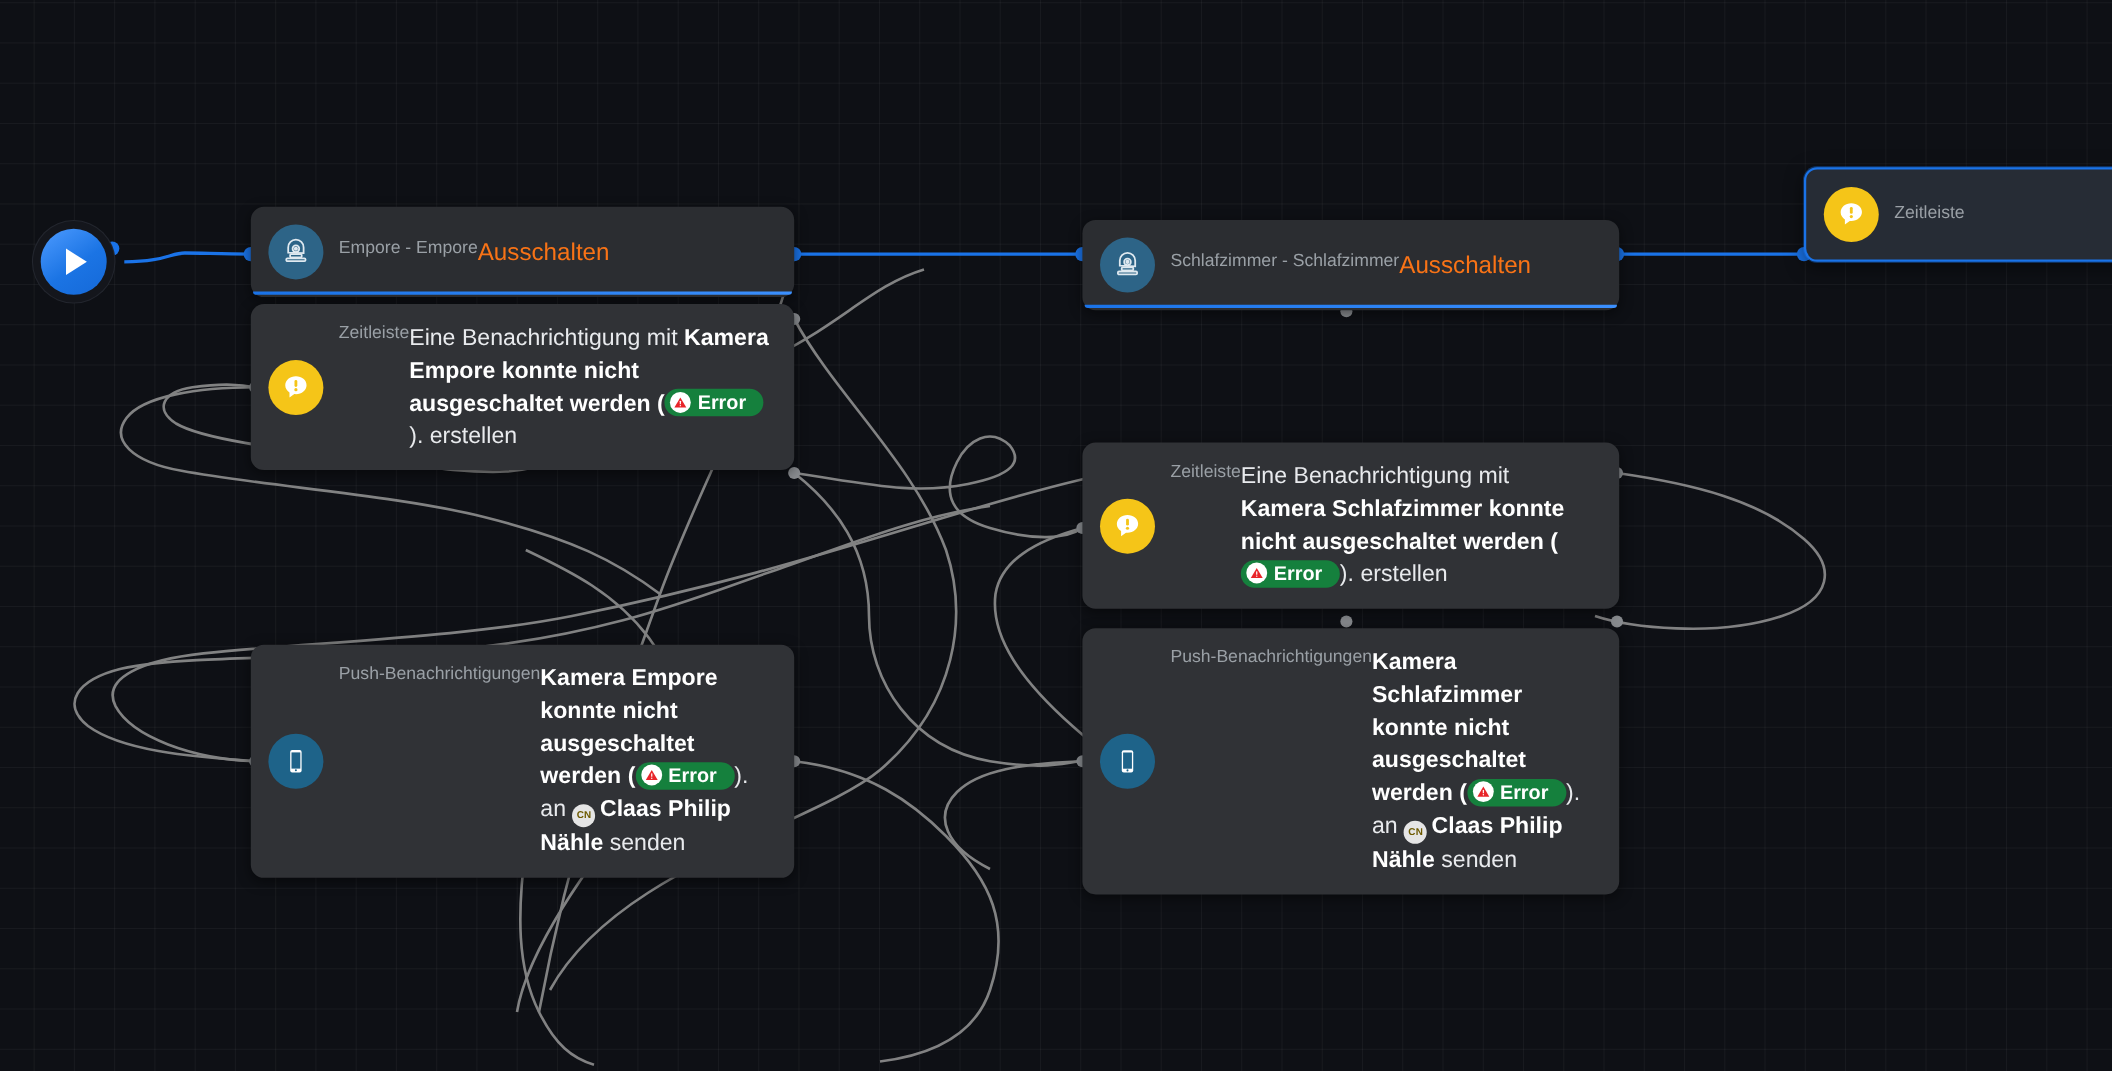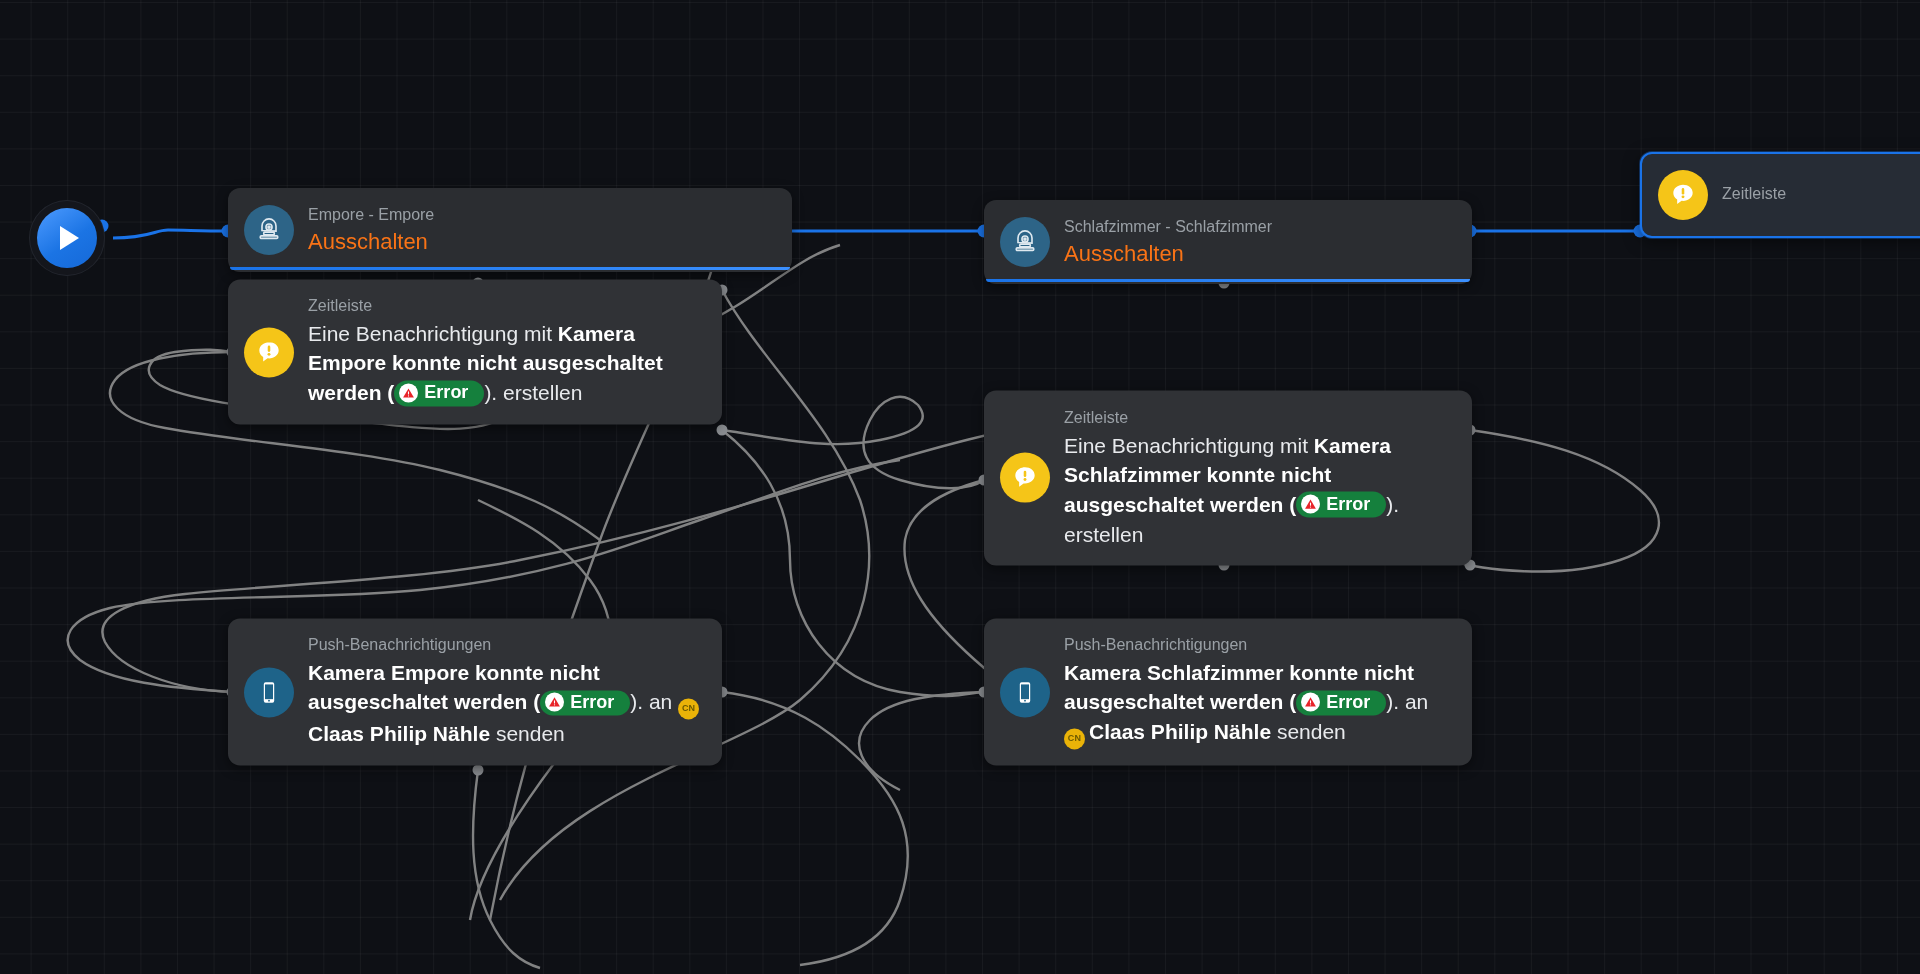--- a/index.html
+++ b/index.html
@@ -95,21 +95,21 @@
     display: flex;
     align-items: center;
     justify-content: center;
   }
   .node-icon.camera { background: #2d6487; }
   .node-icon.bell   { background: #f5c518; }
   .node-icon.phone  { background: #1e6389; }
 
   .node-body {
     display: flex;
-    flex-direction: column;
+    flex-direction: row;
     min-width: 0;
   }
   .node-kicker {
     color: #9aa0a6;
     font-size: 16px;
     line-height: 1.35;
     margin-bottom: 2px;
     white-space: nowrap;
   }
   .node-title {
@@ -148,21 +148,21 @@
     justify-content: center;
   }
 
   
   .user-chip {
     display: inline-flex;
     align-items: center;
     justify-content: center;
     width: 21px; height: 21px;
     border-radius: 50%;
-    background: #eab308;
+    background: #e5e5e5;
     color: #6d5a00;
     font-size: 9px;
     font-weight: bold;
     vertical-align: -2px;
     margin-right: 4px;
     letter-spacing: .2px;
   }
 </style>
 </head>
 <body>
@@ -218,21 +218,21 @@
       <circle cx="1640" cy="231" r="6.5"></circle>
     </g>
   </svg>
 
   <div class="start-node">
     <div class="disc">
       <div class="tri"></div>
     </div>
   </div>
 
-  <div class="node" style="left:228px; top:188px; width:564px;">
+  <div class="node" style="left:228px; top:188px; width:494px;">
     <div class="node-icon camera">
       <svg width="28" height="28" viewBox="0 0 24 24" fill="none" stroke="#dfe9f0" stroke-width="1.4">
         <path d="M6 12.5V8.5a6 6 0 0 1 12 0v4.5z"></path>
         <circle cx="12" cy="9.5" r="2.6"></circle>
         <circle cx="12" cy="9.5" r="0.9" fill="#dfe9f0"></circle>
         <rect x="7.5" y="13.8" width="9" height="2.4" rx="0.7"></rect>
         <rect x="4.5" y="17" width="15" height="2.2" rx="0.9"></rect>
       </svg>
     </div>
     <div class="node-body">

